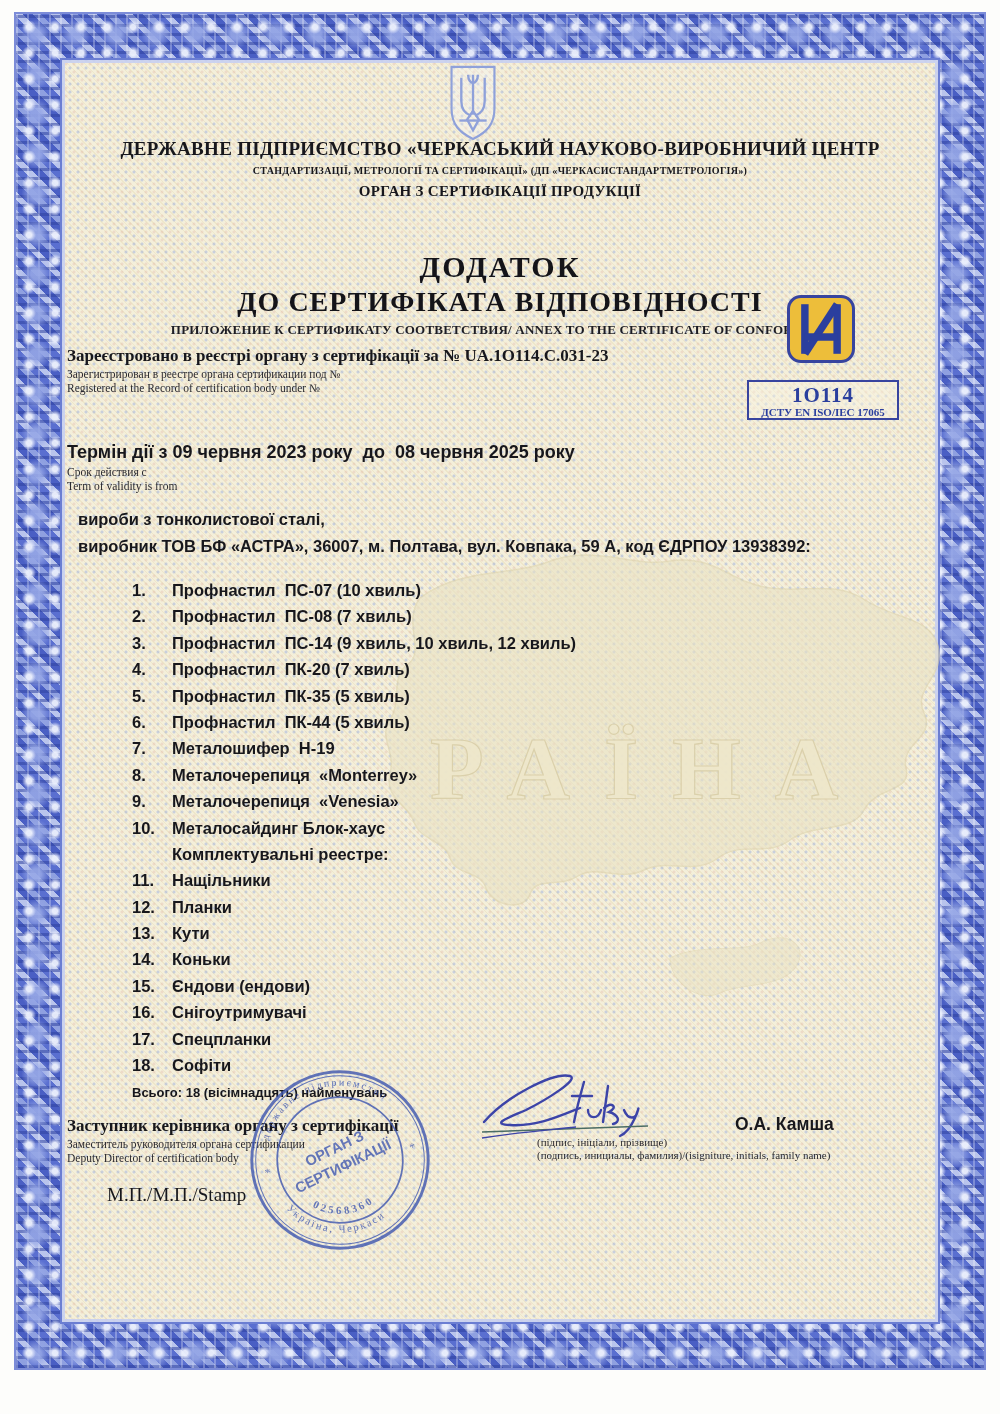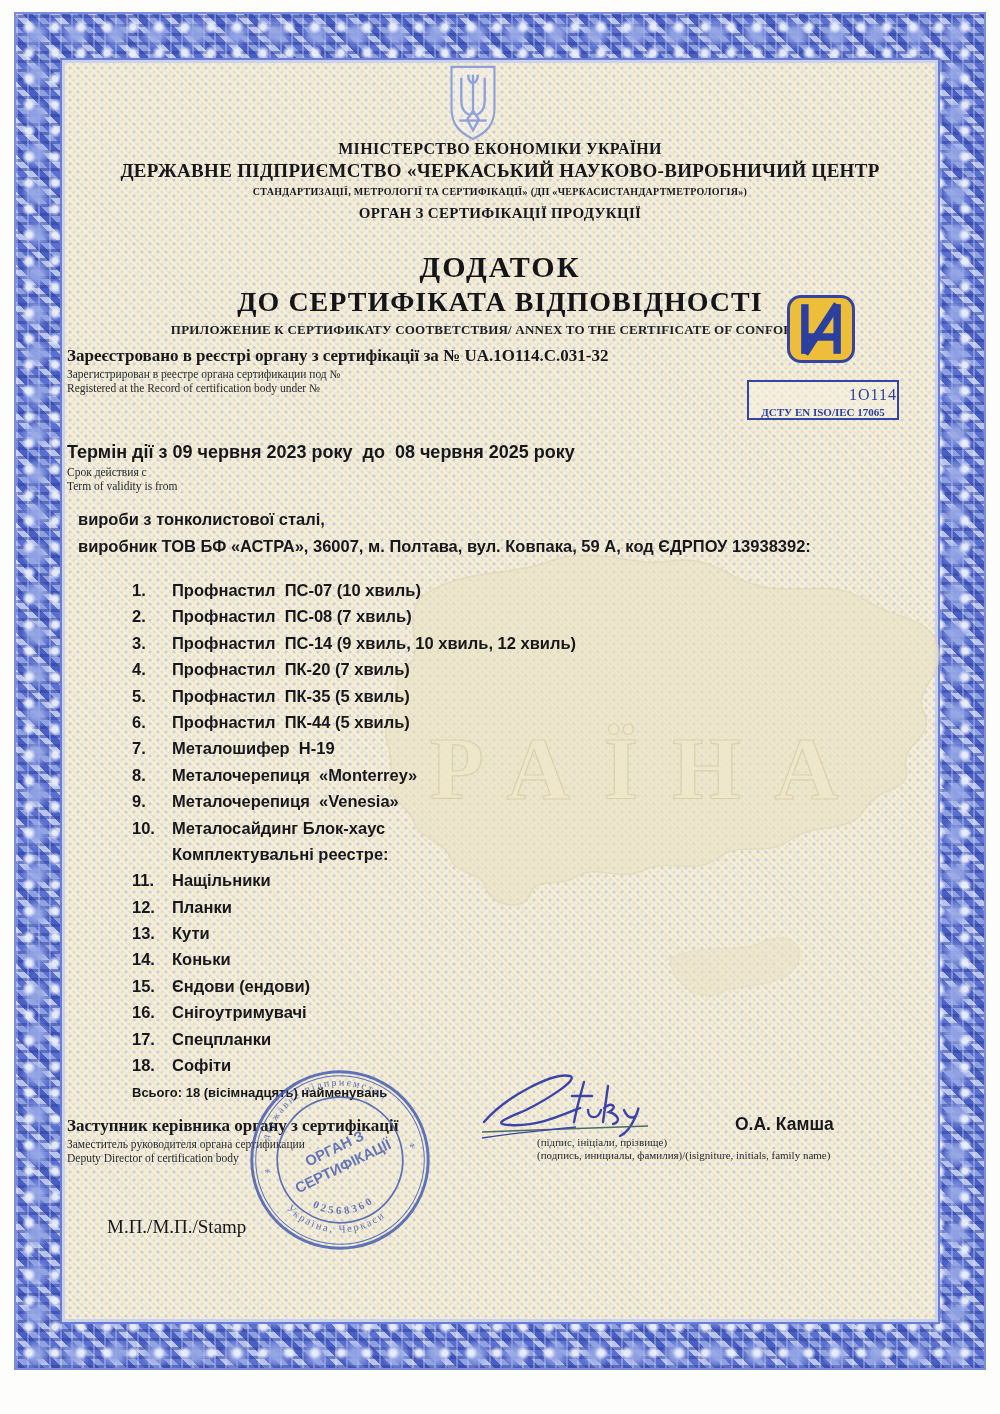--- a/index.html
+++ b/index.html
@@ -41,23 +41,23 @@
   .sub-lbl{font-size:11.5px;color:#2a2a30;line-height:13.5px;}
   .val-bold{font-size:18px;font-weight:bold;color:#17171c;white-space:pre-wrap;}
   .prod{font-size:16.5px;font-weight:bold;color:#17171c;line-height:27px;}
   .list-row{position:relative;height:26.4px;line-height:26.4px;}
   .item-num{position:absolute;left:72px;width:38px;font-size:16.5px;font-weight:bold;color:#17171c;}
   .item-text{position:absolute;left:112px;font-size:16.5px;font-weight:bold;color:#17171c;white-space:pre-wrap;text-align:center;}
   .total{font-size:13px;font-weight:bold;color:#17171c;}
   .pos-bold{font-size:17px;font-weight:bold;color:#17171c;}
   .sig-cap{font-size:11px;color:#2a2a30;line-height:13px;}
   .name{font-size:17.5px;font-weight:bold;color:#17171c;}
-  .mp{font-size:19px;color:#17171c;margin-top:32px;}
+  .mp{font-size:19px;color:#17171c;}
   .badge-box{border:2px solid #37449f;text-align:center;color:#2b3f9e;background:rgba(248,244,226,.45);}
-  .badge-code{font-size:16px;font-weight:normal;line-height:22px;letter-spacing:1px;text-align:right;}
+  .badge-code{font-size:21px;font-weight:bold;line-height:22px;letter-spacing:1px;}
   .badge-std{font-size:11px;font-weight:bold;line-height:13px;}
   #stampWrap{transform:rotate(-10deg);opacity:.92;}
   #wm{pointer-events:none;}
 </style>
 </head>
 <body>
 
 <div id="page">
   <div id="frame">
     <div id="content">
@@ -74,21 +74,20 @@
           <path d="M23 11 C23 22 33 22 33 11"></path>
           <path d="M28 11 V52"></path>
           <path d="M16 14 V38 C16 47 20 51 26 53"></path>
           <path d="M40 14 V38 C40 47 36 51 30 53"></path>
           <path d="M28 48 L34 57 L28 68 L22 57 Z"></path>
           <path d="M14 58 H42"></path>
         </g>
       </svg>
 
       <div class="abs center serif hdr" style="top:80px;">
-        <div style="font-size:16px;">МІНІСТЕРСТВО ЕКОНОМІКИ УКРАЇНИ</div>
         <div style="font-size:19px;">ДЕРЖАВНЕ ПІДПРИЄМСТВО «ЧЕРКАСЬКИЙ НАУКОВО-ВИРОБНИЧИЙ ЦЕНТР</div>
         <div style="font-size:10px;">СТАНДАРТИЗАЦІЇ, МЕТРОЛОГІЇ ТА СЕРТИФІКАЦІЇ» (ДП «ЧЕРКАСИСТАНДАРТМЕТРОЛОГІЯ»)</div>
         <div style="font-size:15px;">ОРГАН З СЕРТИФІКАЦІЇ ПРОДУКЦІЇ</div>
       </div>
 
       <div class="abs center serif" style="top:192px;">
         <div class="t1">ДОДАТОК</div>
         <div class="t2" style="margin-top:2px;">ДО СЕРТИФІКАТА ВІДПОВІДНОСТІ</div>
         <div class="t3" style="margin-top:4px;">ПРИЛОЖЕНИЕ К СЕРТИФИКАТУ СООТВЕТСТВИЯ/ ANNEX TO THE CERTIFICATE OF CONFORMITY</div>
       </div>
@@ -102,21 +101,21 @@
             <path d="M24 63 H76"></path>
           </g>
         </svg>
       </div>
       <div class="abs serif badge-box" style="left:687px;top:322px;width:152px;height:40px;padding-top:2px;box-sizing:border-box;">
         <div class="badge-code">1O114</div>
         <div class="badge-std">ДСТУ EN ISO/IEC 17065</div>
       </div>
 
       <div class="abs serif" style="left:7px;top:288px;">
-        <div class="reg-bold">Зареєстровано в реєстрі органу з сертифікації за № UA.1O114.C.031-32</div>
+        <div class="reg-bold">Зареєстровано в реєстрі органу з сертифікації за № UA.1O114.C.031-23</div>
         <div class="sub-lbl" style="margin-top:2px;font-family:Liberation Serif, serif;">Зарегистрирован в реестре органа сертификации под №</div>
         <div class="sub-lbl">Registered at the Record of certification body under №</div>
       </div>
 
       <div class="abs" style="left:7px;top:384px;">
         <div class="sans val-bold">Термін дії з 09 червня 2023 року  до  08 червня 2025 року</div>
         <div class="serif sub-lbl" style="margin-top:3px;">Срок действия с</div>
         <div class="serif sub-lbl">Term of validity is from</div>
       </div>
 

